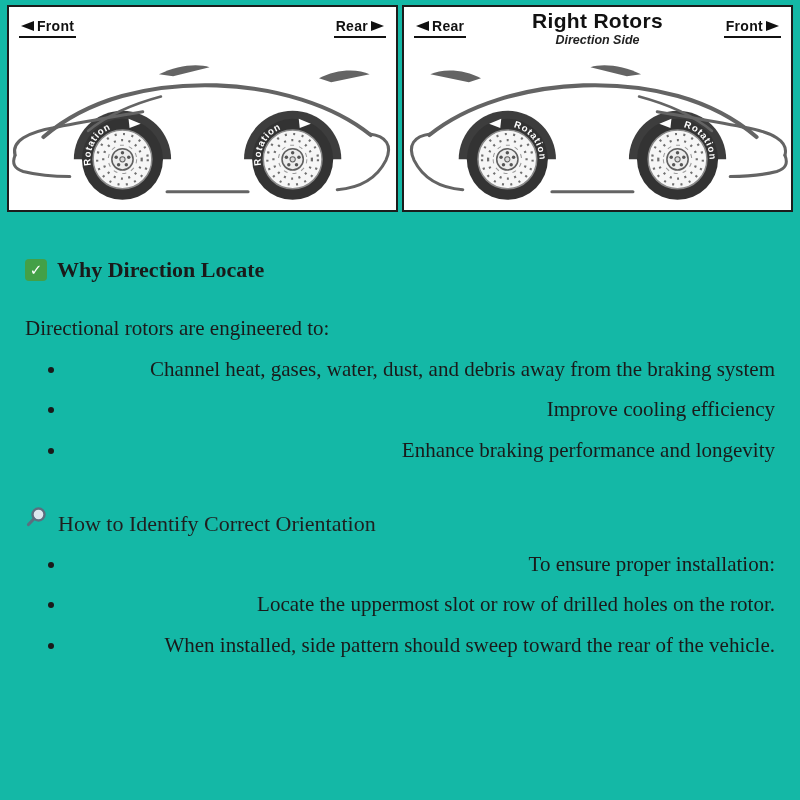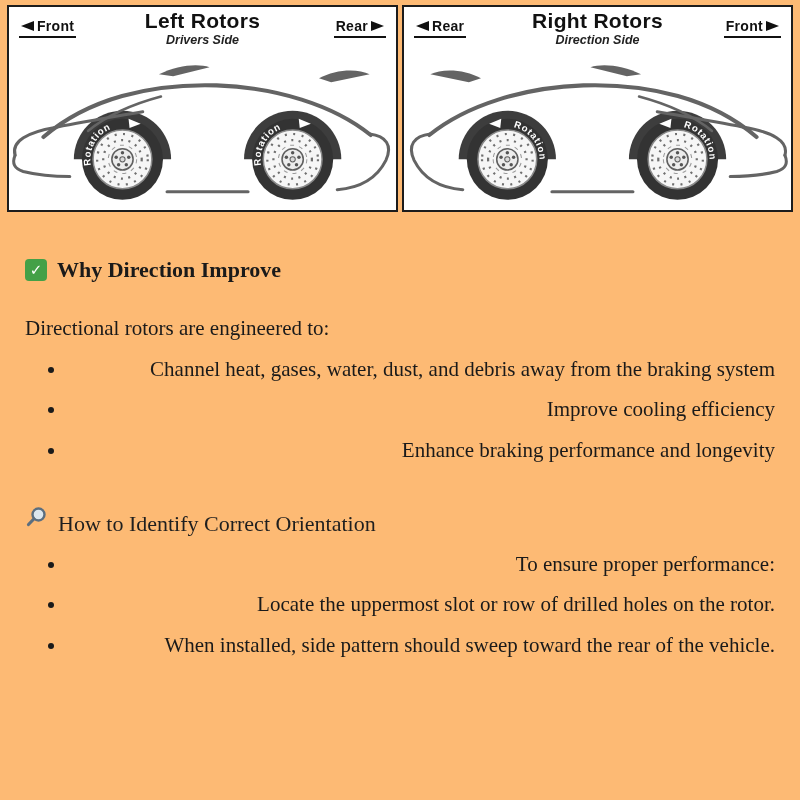--- a/index.html
+++ b/index.html
@@ -1,16 +1,16 @@
 <!DOCTYPE html>
 <html><head>
 <meta charset="utf-8">
 <style>
   html,body{margin:0;padding:0;background:#ffffff;}
-  .page{width:800px;min-height:800px;background:#fdba74;box-sizing:border-box;
+  .page{width:800px;min-height:800px;background:#14b8a6;box-sizing:border-box;
         font-family:"Liberation Serif","DejaVu Serif",serif;color:#1a1a1a;}
 
   
   .diagram{display:flex;gap:4px;padding:5px 7px 0 7px;}
   .panel{flex:1;border:2px solid #1c1c1c;background:#fff;box-sizing:border-box;
          font-family:"Liberation Sans","DejaVu Sans",sans-serif;}
   .panel-head{position:relative;display:flex;justify-content:space-between;
               align-items:flex-start;padding:7px 10px 0 10px;height:44px;}
   .panel-titles{position:absolute;left:50%;top:3px;transform:translateX(-50%);
                 display:flex;flex-direction:column;align-items:center;width:70%;}
@@ -82,24 +82,20 @@
 <div class="page">
 
   <div class="diagram">
 
     <div class="panel">
       <div class="panel-head">
         <span class="dir">
           <i class="tri tri-left"></i>
           <b class="dir-text">Front</b>
         </span>
-        <span class="panel-titles">
-          <b class="panel-title">Left Rotors</b>
-          <i class="panel-subtitle">Drivers Side</i>
-        </span>
         <span class="dir">
           <b class="dir-text">Rear</b>
           <i class="tri tri-right"></i>
         </span>
       </div>
       <svg class="car-svg" viewBox="0 0 382 152">
         <use href="#car-shape"></use>
         <defs>
           <path id="arcLF" d="M 82 112 A 32 32 0 0 1 116 70"></path>
           <path id="arcLR" d="M 250 112 A 32 32 0 0 1 284 70"></path>
@@ -138,39 +134,39 @@
         <path d="M 264 62 L 252 67 L 263 71 Z" fill="#fff"></path>
       </svg>
     </div>
   </div>
 
   <div class="article">
 
 
     <div class="sec-head">
       <span class="check-icon" style="background:#43a047">✓</span>
-      <span class="txt-bold">Why Direction Improve</span>
+      <span class="txt-bold">Why Direction Locate</span>
     </div>
 
     <p class="lead">Directional rotors are engineered to:</p>
 
     <ul class="blist">
       <li>Channel heat, gases, water, dust, and debris away from the braking system</li>
       <li>Improve cooling efficiency</li>
       <li>Enhance braking performance and longevity</li>
     </ul>
 
     <div class="sec-head">
       <svg class="mag-icon" width="23" height="23" viewBox="0 0 23 23">
         <circle cx="13.5" cy="8.5" r="6" fill="#dce7ee" stroke="#5b6e7f" stroke-width="2.4"></circle>
         <line x1="8.8" y1="13" x2="3.5" y2="18.5" stroke="#5b6e7f" stroke-width="3.2" stroke-linecap="round"></line>
       </svg>
       <span class="txt-reg">How to Identify Correct Orientation</span>
     </div>
 
     <ul class="blist">
-      <li>To ensure proper performance:</li>
+      <li>To ensure proper installation:</li>
       <li>Locate the uppermost slot or row of drilled holes on the rotor.</li>
       <li>When installed, side pattern should sweep toward the rear of the vehicle.</li>
     </ul>
 
   </div>
 </div>
 
 </body></html>

